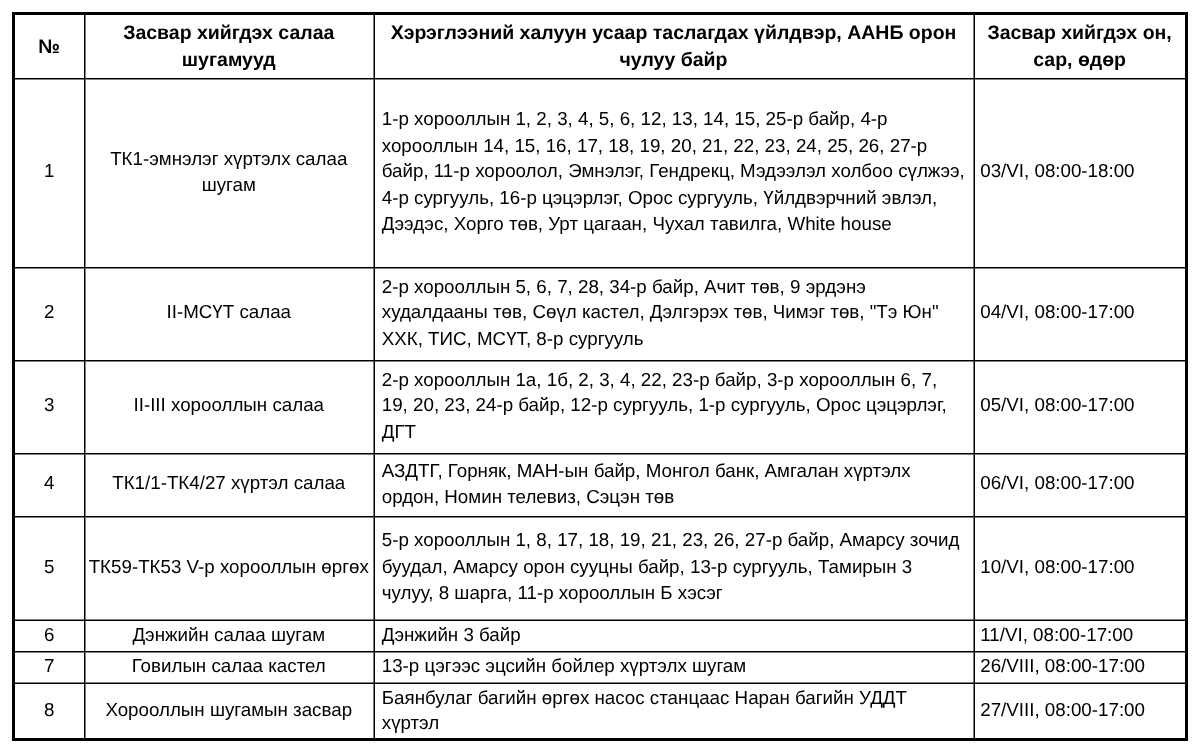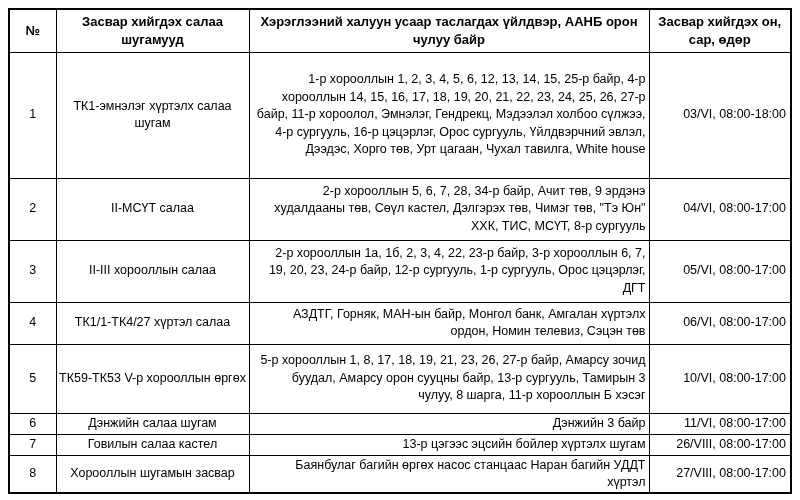--- a/index.html
+++ b/index.html
@@ -35,22 +35,22 @@
     padding: 2px 3px;
     height: 43px;
   }
   tbody td {
     font-size: 12.5px;
     line-height: 17.4px;
     padding: 1px 4px;
   }
   td.no   { text-align: center; }
   td.line { text-align: center; padding: 1px 2px; }
-  td.cons { text-align: right; padding-left: 5px; padding-right: 3px; }
-  td.date { text-align: right; white-space: nowrap; margin-left: 28px; }
+  td.cons { text-align: left; padding-left: 5px; padding-right: 3px; }
+  td.date { text-align: left; white-space: nowrap; margin-left: 28px; }
 
   tbody tr:nth-child(1) { height: 126px; }
   tbody tr:nth-child(2) { height: 62px; }
   tbody tr:nth-child(3) { height: 62px; }
   tbody tr:nth-child(4) { height: 42px; }
   tbody tr:nth-child(5) { height: 69px; }
   tbody tr:nth-child(6) { height: 21px; }
   tbody tr:nth-child(7) { height: 21px; }
   tbody tr:nth-child(8) { height: 38px; }
 </style>

